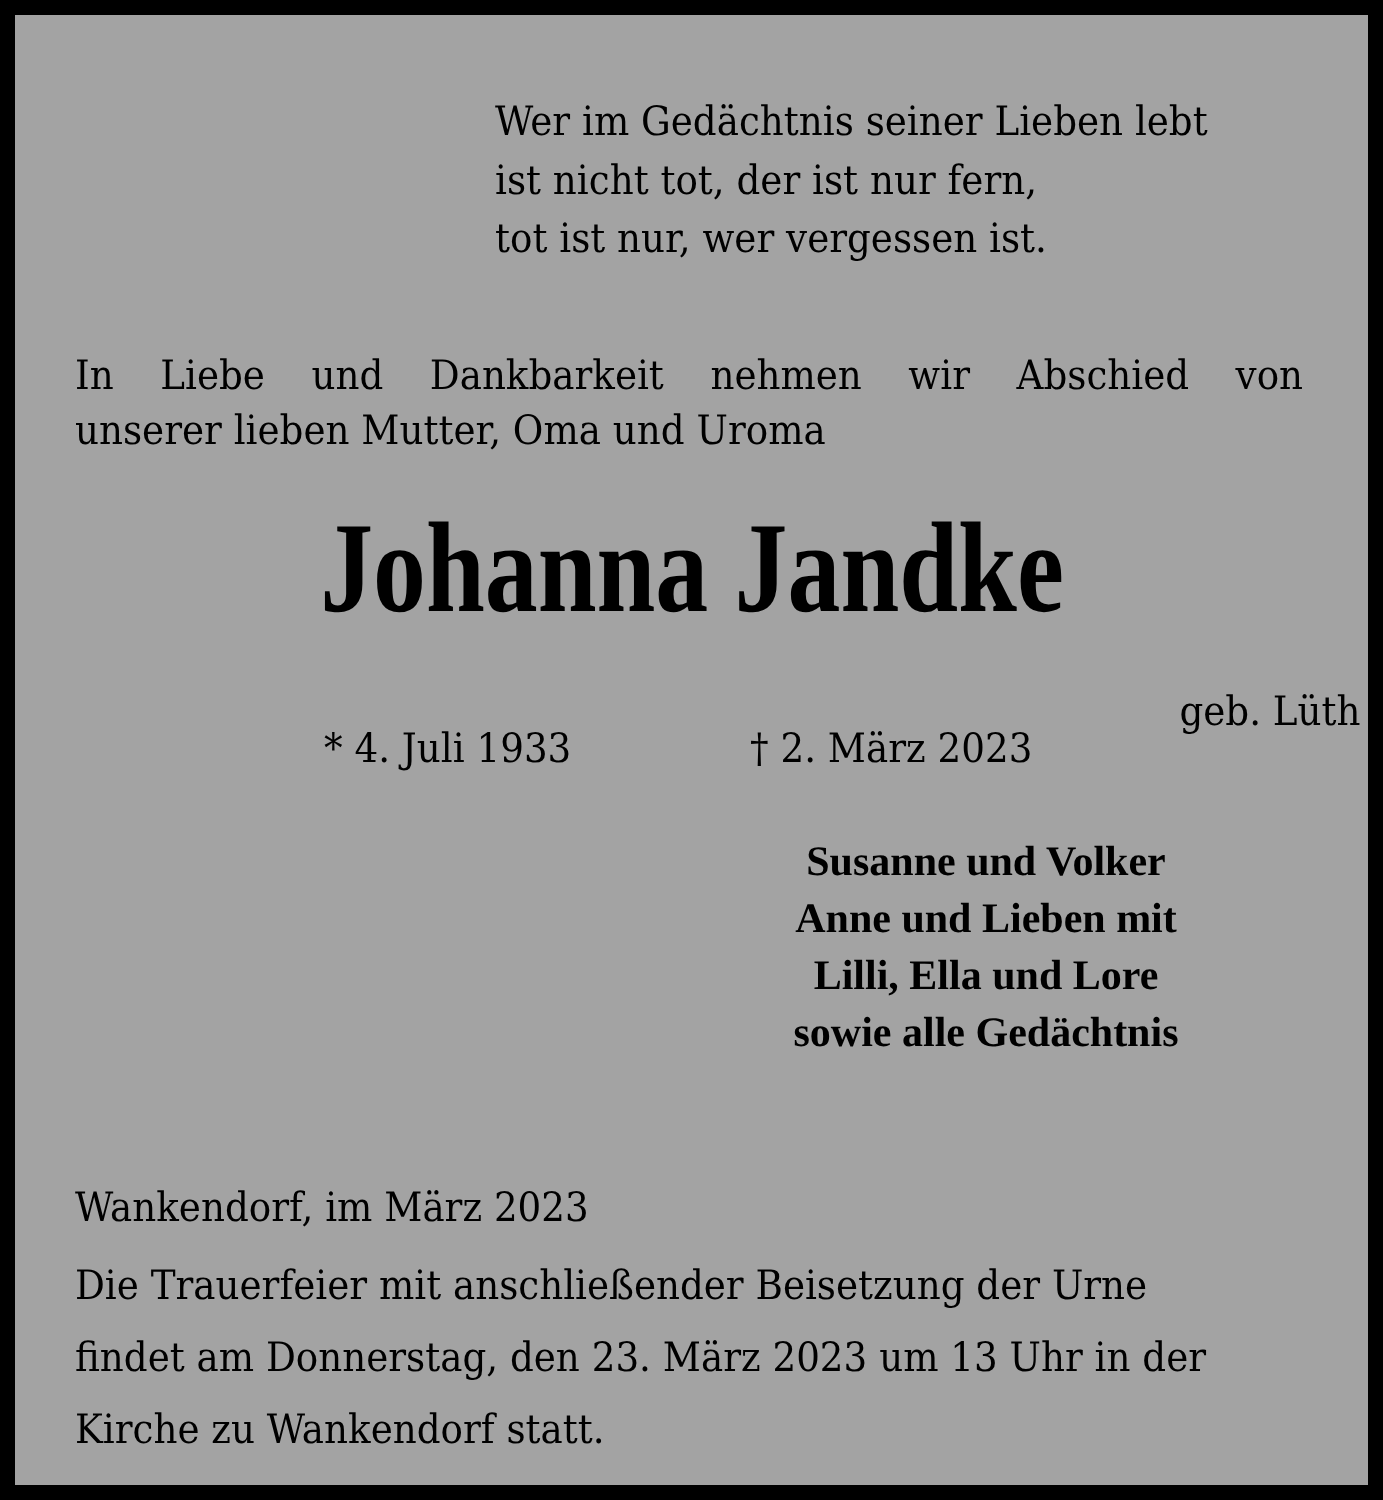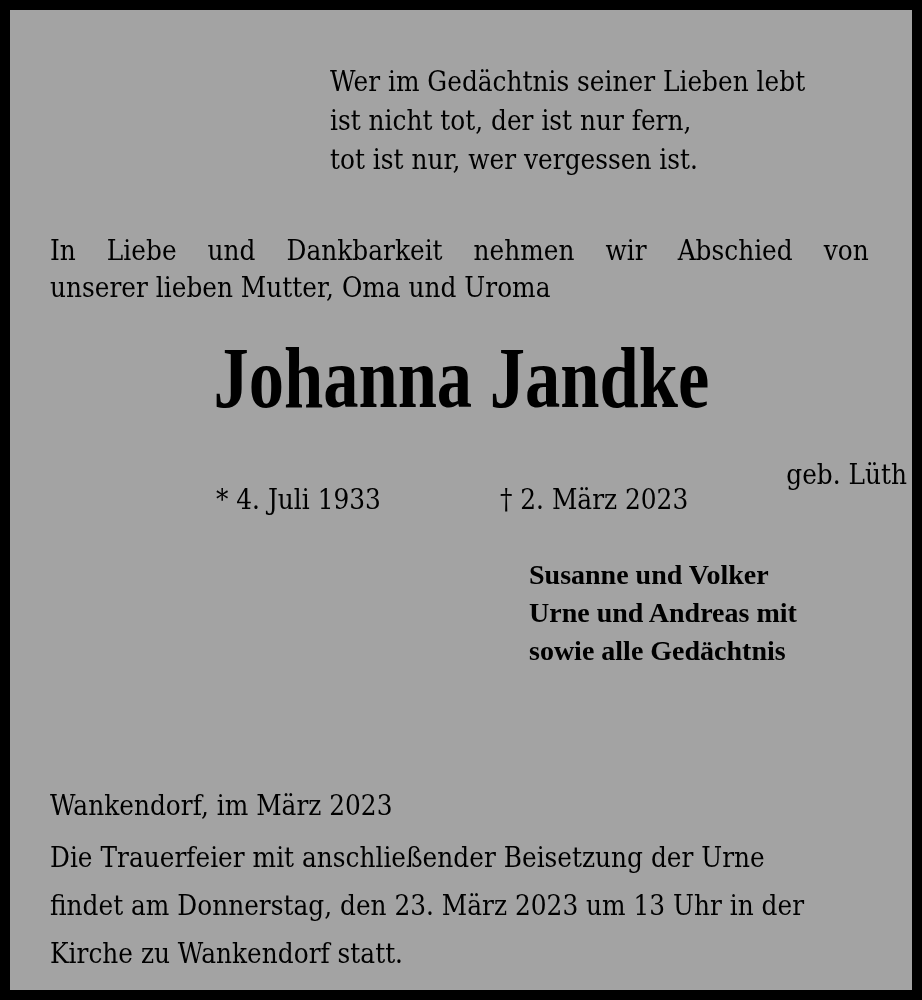--- a/index.html
+++ b/index.html
@@ -1,19 +1,19 @@
 <!DOCTYPE html>
 <html><head>
 <meta charset="utf-8">
 <style>
   html, body { margin:0; padding:0; background:#000; }
   body { width:922px; height:1000px; position:relative; overflow:hidden; }
   .frame { position:absolute; left:10px; top:10px; width:902px; height:980px; background:#a3a3a3; }
   .serif { font-family: "DejaVu Serif", "Liberation Serif", serif; color:#000; }
-  .lib { font-family: "Liberation Serif", serif; color:#000; }
+  .lib { font-family: "Liberation Serif", serif; color:#000;text-align:center; }
   .poem { position:absolute; left:320px; top:52px; font-size:27px; line-height:39px; transform:scaleX(0.92); transform-origin:left top; white-space:nowrap; }
   .intro { position:absolute; left:40px; top:222px; width:820px; font-size:27px; line-height:37px; transform:scaleX(0.92); transform-origin:left top; }
   .intro .l1 { display:flex; justify-content:space-between; width:890px; }
   .name { position:absolute; left:0; width:902px; top:318px; text-align:center; font-size:86px; font-weight:bold; line-height:100px; }
   .name span { display:inline-block; transform:scaleX(0.82); }
   .born { position:absolute; left:0; width:902px; top:418px; text-align:right; font-size:27px; line-height:40px;margin-top:27px; }
   .born span { display:inline-block; transform:scaleX(0.92); }
   .dates { position:absolute; top:470px; font-size:27px; line-height:40px; white-space:nowrap; transform:scaleX(0.92); transform-origin:left top; }
   .d1 { left:206px; }
   .d2 { left:490px; }
@@ -52,21 +52,22 @@
 
   <div class="born serif">
     <span>geb. Lüth</span>
   </div>
 
   <div class="dates d1 serif">* 4. Juli 1933</div>
   <div class="dates d2 serif">† 2. März 2023</div>
 
   <div class="family lib">
     <div>Susanne und Volker</div>
-    <div>Urne und Andreas mit</div>
+    <div>Anne und Lieben mit</div>
+    <div>Lilli, Ella und Lore</div>
     <div>sowie alle Gedächtnis</div>
   </div>
 
   <div class="place serif">Wankendorf, im März 2023</div>
 
   <div class="service serif">
     <div>Die Trauerfeier mit anschließender Beisetzung der Urne</div>
     <div>findet am Donnerstag, den 23. März 2023 um 13 Uhr in der</div>
     <div>Kirche zu Wankendorf statt.</div>
   </div>

